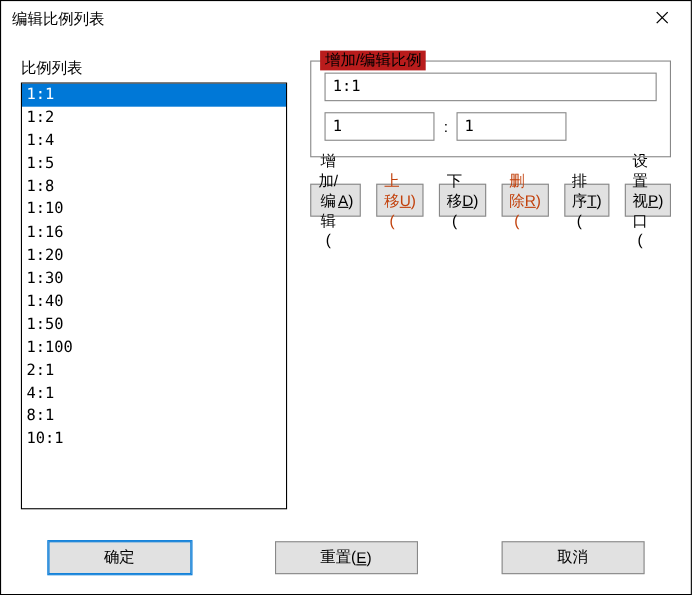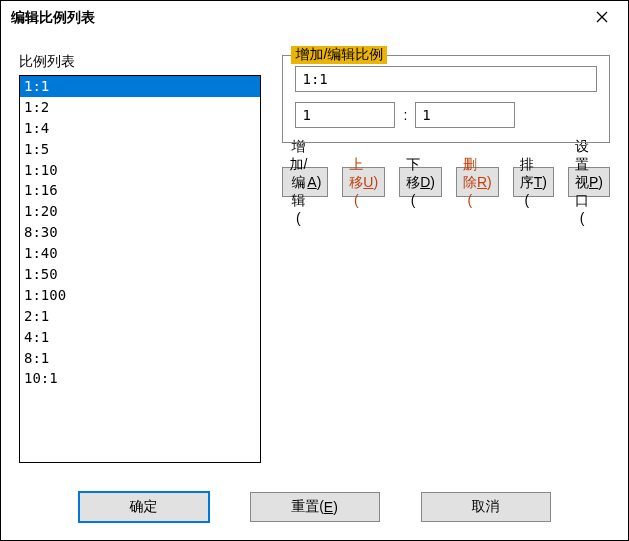--- a/index.html
+++ b/index.html
@@ -16,21 +16,20 @@
     border: 1px solid #000;
     background: #fff;
     position: relative;
   }
   .titlebar {
     height: 34px;
     display: flex;
     align-items: center;
     justify-content: space-between;
     padding: 0 12px 0 10px;
-    font-weight: bold;
   }
   .titlebar-title {
     font-size: 14px;
   }
   .close-btn {
     font-size: 16px;
     cursor: pointer;
     padding: 4px 8px;
   }
   .content {
@@ -73,21 +72,21 @@
   .fieldset {
     border: 1px solid #888;
     padding: 10px 12px 14px 12px;
     margin-top: 2px;
     position: relative;
   }
   .fieldset-legend {
     position: absolute;
     top: -10px;
     left: 8px;
-    background: #eab308;
+    background: #b91c1c;
     padding: 0 4px;
     font-size: 14px;
   }
   .text-input {
     width: 100%;
     height: 26px;
     border: 1px solid #888;
     padding: 2px 6px;
     font-size: 14px;
     font-family: "SimSun", monospace;
@@ -133,21 +132,21 @@
   .btn-wide {
     width: 100%;
   }
   .footer {
     position: absolute;
     bottom: 18px;
     left: 0;
     right: 0;
     display: flex;
     justify-content: center;
-    gap: 41px;
+    gap: 76px;
     padding: 0 18px;
   }
   .footer .btn {
     width: 130px;
   }
   .btn-focus {
     outline: 1px solid #0078d7;
     border: 1px solid #0078d7;
   }
   .underline {
@@ -170,24 +169,25 @@
 
   <div class="content">
     <div class="main-row">
       <div class="left-col">
         <div class="label-row">比例列表</div>
         <div class="listbox" id="listbox">
             <div class="list-item selected">1:1</div>
             <div class="list-item">1:2</div>
             <div class="list-item">1:4</div>
             <div class="list-item">1:5</div>
+            <div class="list-item">1:8</div>
             <div class="list-item">1:10</div>
             <div class="list-item">1:16</div>
             <div class="list-item">1:20</div>
-            <div class="list-item">8:30</div>
+            <div class="list-item">1:30</div>
             <div class="list-item">1:40</div>
             <div class="list-item">1:50</div>
             <div class="list-item">1:100</div>
             <div class="list-item">2:1</div>
             <div class="list-item">4:1</div>
             <div class="list-item">8:1</div>
             <div class="list-item">10:1</div>
           </div>
       </div>
 

